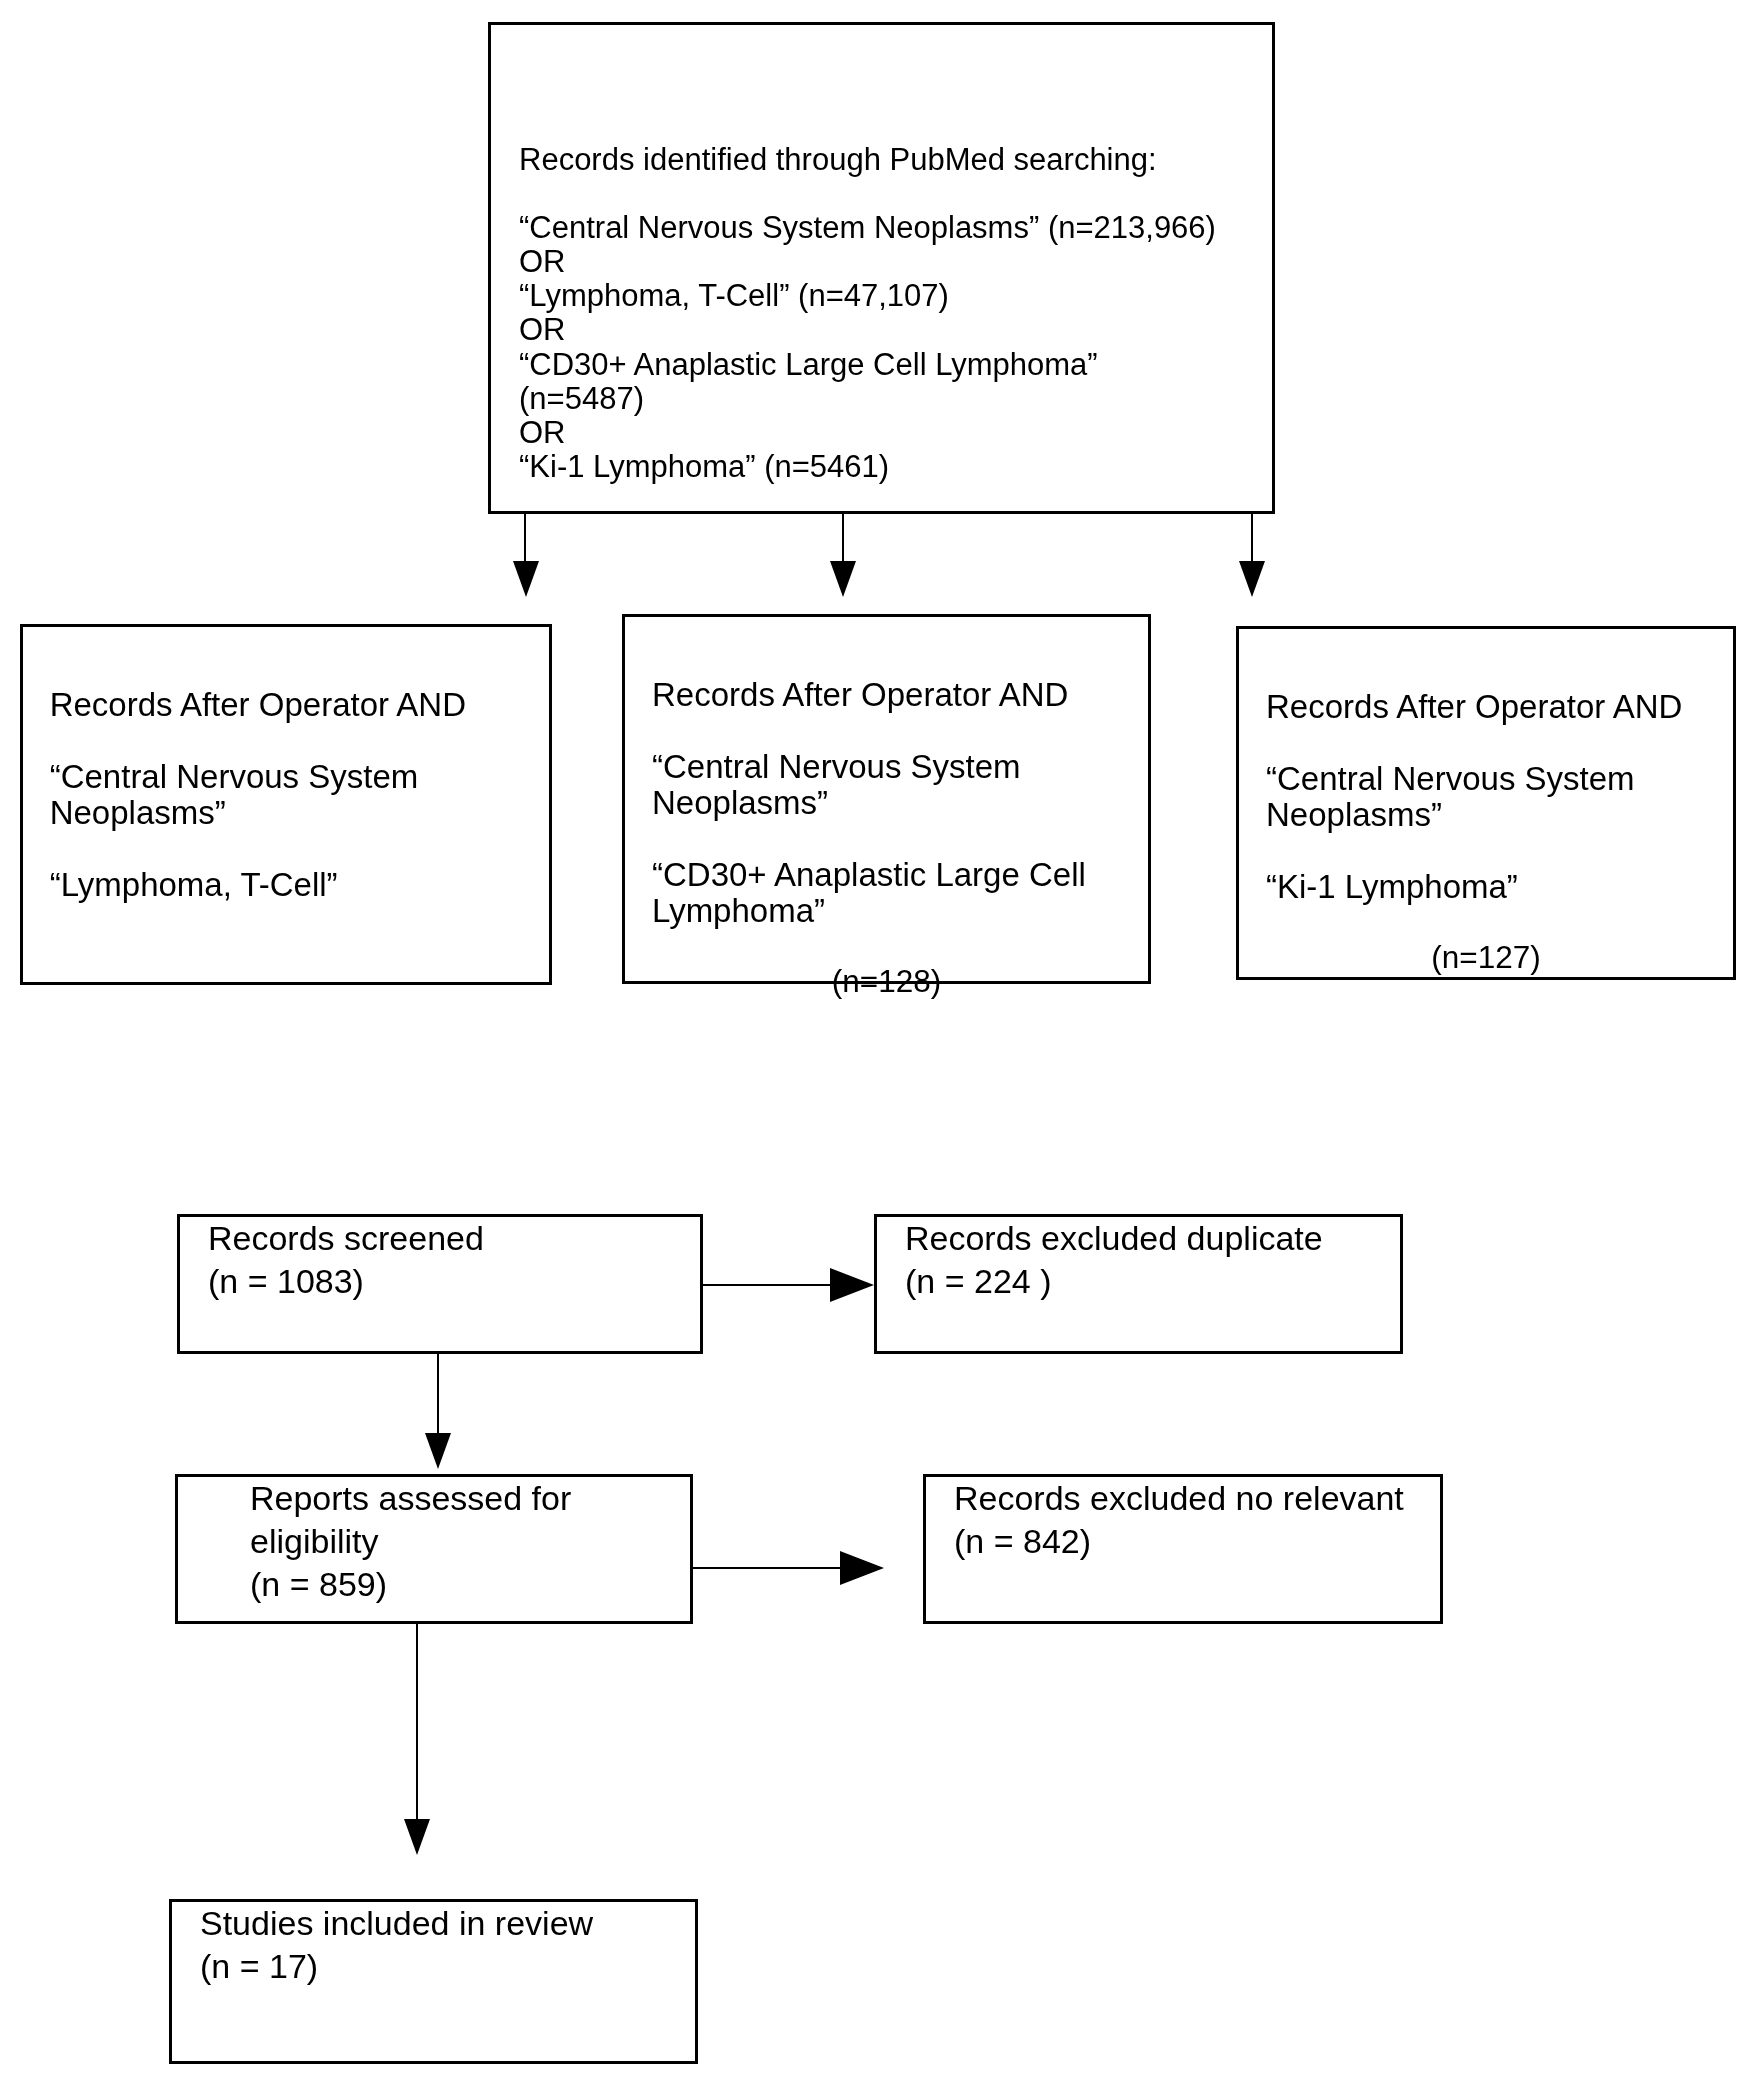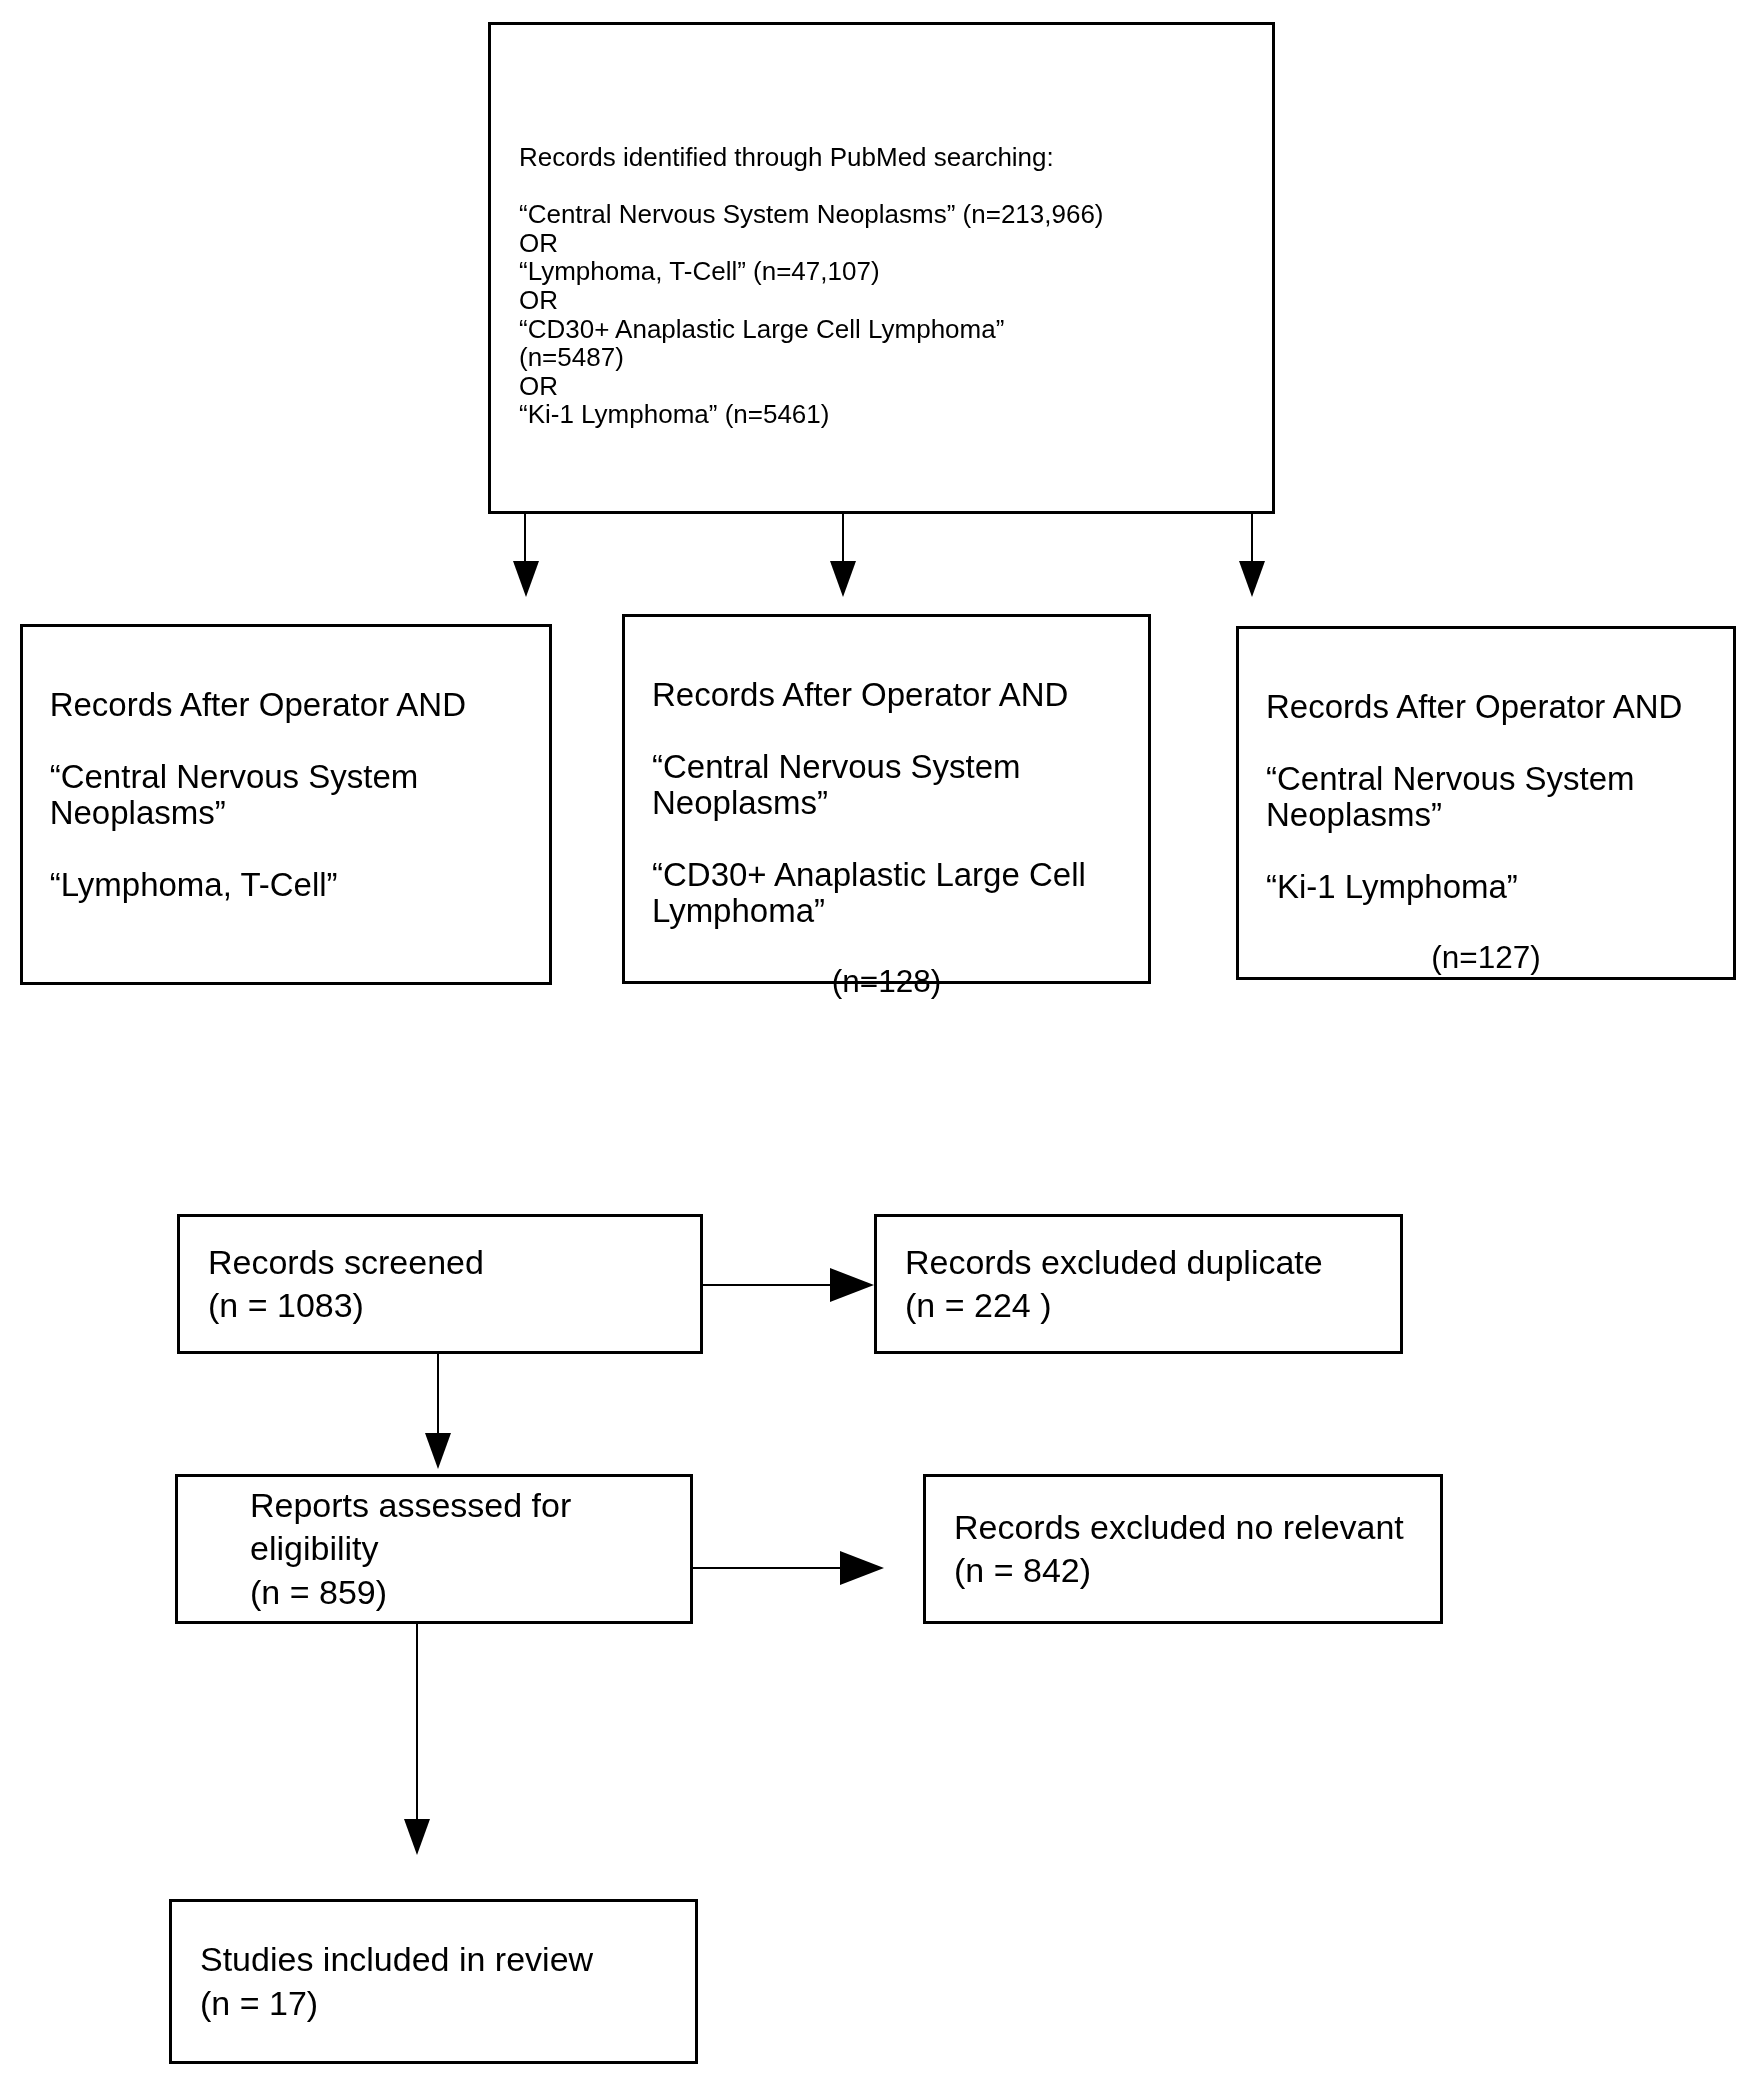--- a/index.html
+++ b/index.html
@@ -12,29 +12,29 @@
   }
   .box{
     position:absolute;
     border:3.9px solid #000;
     background:#fff;
     box-sizing:border-box;
   }
   .pre{white-space:pre-line;}
   
   .box-top{left:488px;top:22px;width:787px;height:492px;}
-  .box-top .pre{margin:118px 23.6px 0 28px;font-size:26px;line-height:1.1;}
+  .box-top .pre{margin:118px 23.6px 0 28px;font-size:31px;line-height:1.1;}
   
   .box-tcell{left:19.7px;top:624px;width:532px;height:361px;}
   .box-cd30{left:622px;top:614px;width:529px;height:370px;}
   .box-ki1{left:1236px;top:626px;width:500px;height:354px;}
   .row2-body{margin:60px 15.7px 0 27px;font-size:33px;line-height:1.09;}
   .row2-count{margin-top:35px;text-align:center;font-size:31.5px;line-height:1.09;}
   
-  .smallbox{display:flex;flex-direction:column;justify-content:center;}
+  .smallbox{display:flex;flex-direction:column;}
   .smallbox .pre{margin-left:28px;font-size:34px;line-height:1.27;}
   .box-screened{left:177px;top:1214px;width:526px;height:140px;}
   .box-dup{left:874px;top:1214px;width:529px;height:140px;}
   .box-assessed{left:175px;top:1474px;width:518px;height:150px;padding-left:44px;}
   .box-norel{left:884px;top:1474px;width:520px;height:150px;margin-left:39px;}
   .box-included{left:169px;top:1899px;width:529px;height:165px;}
   
   .vline{position:absolute;width:2.4px;background:#000;}
   .vhead{position:absolute;width:0;height:0;
          border-left:13.4px solid transparent;border-right:13.4px solid transparent;

